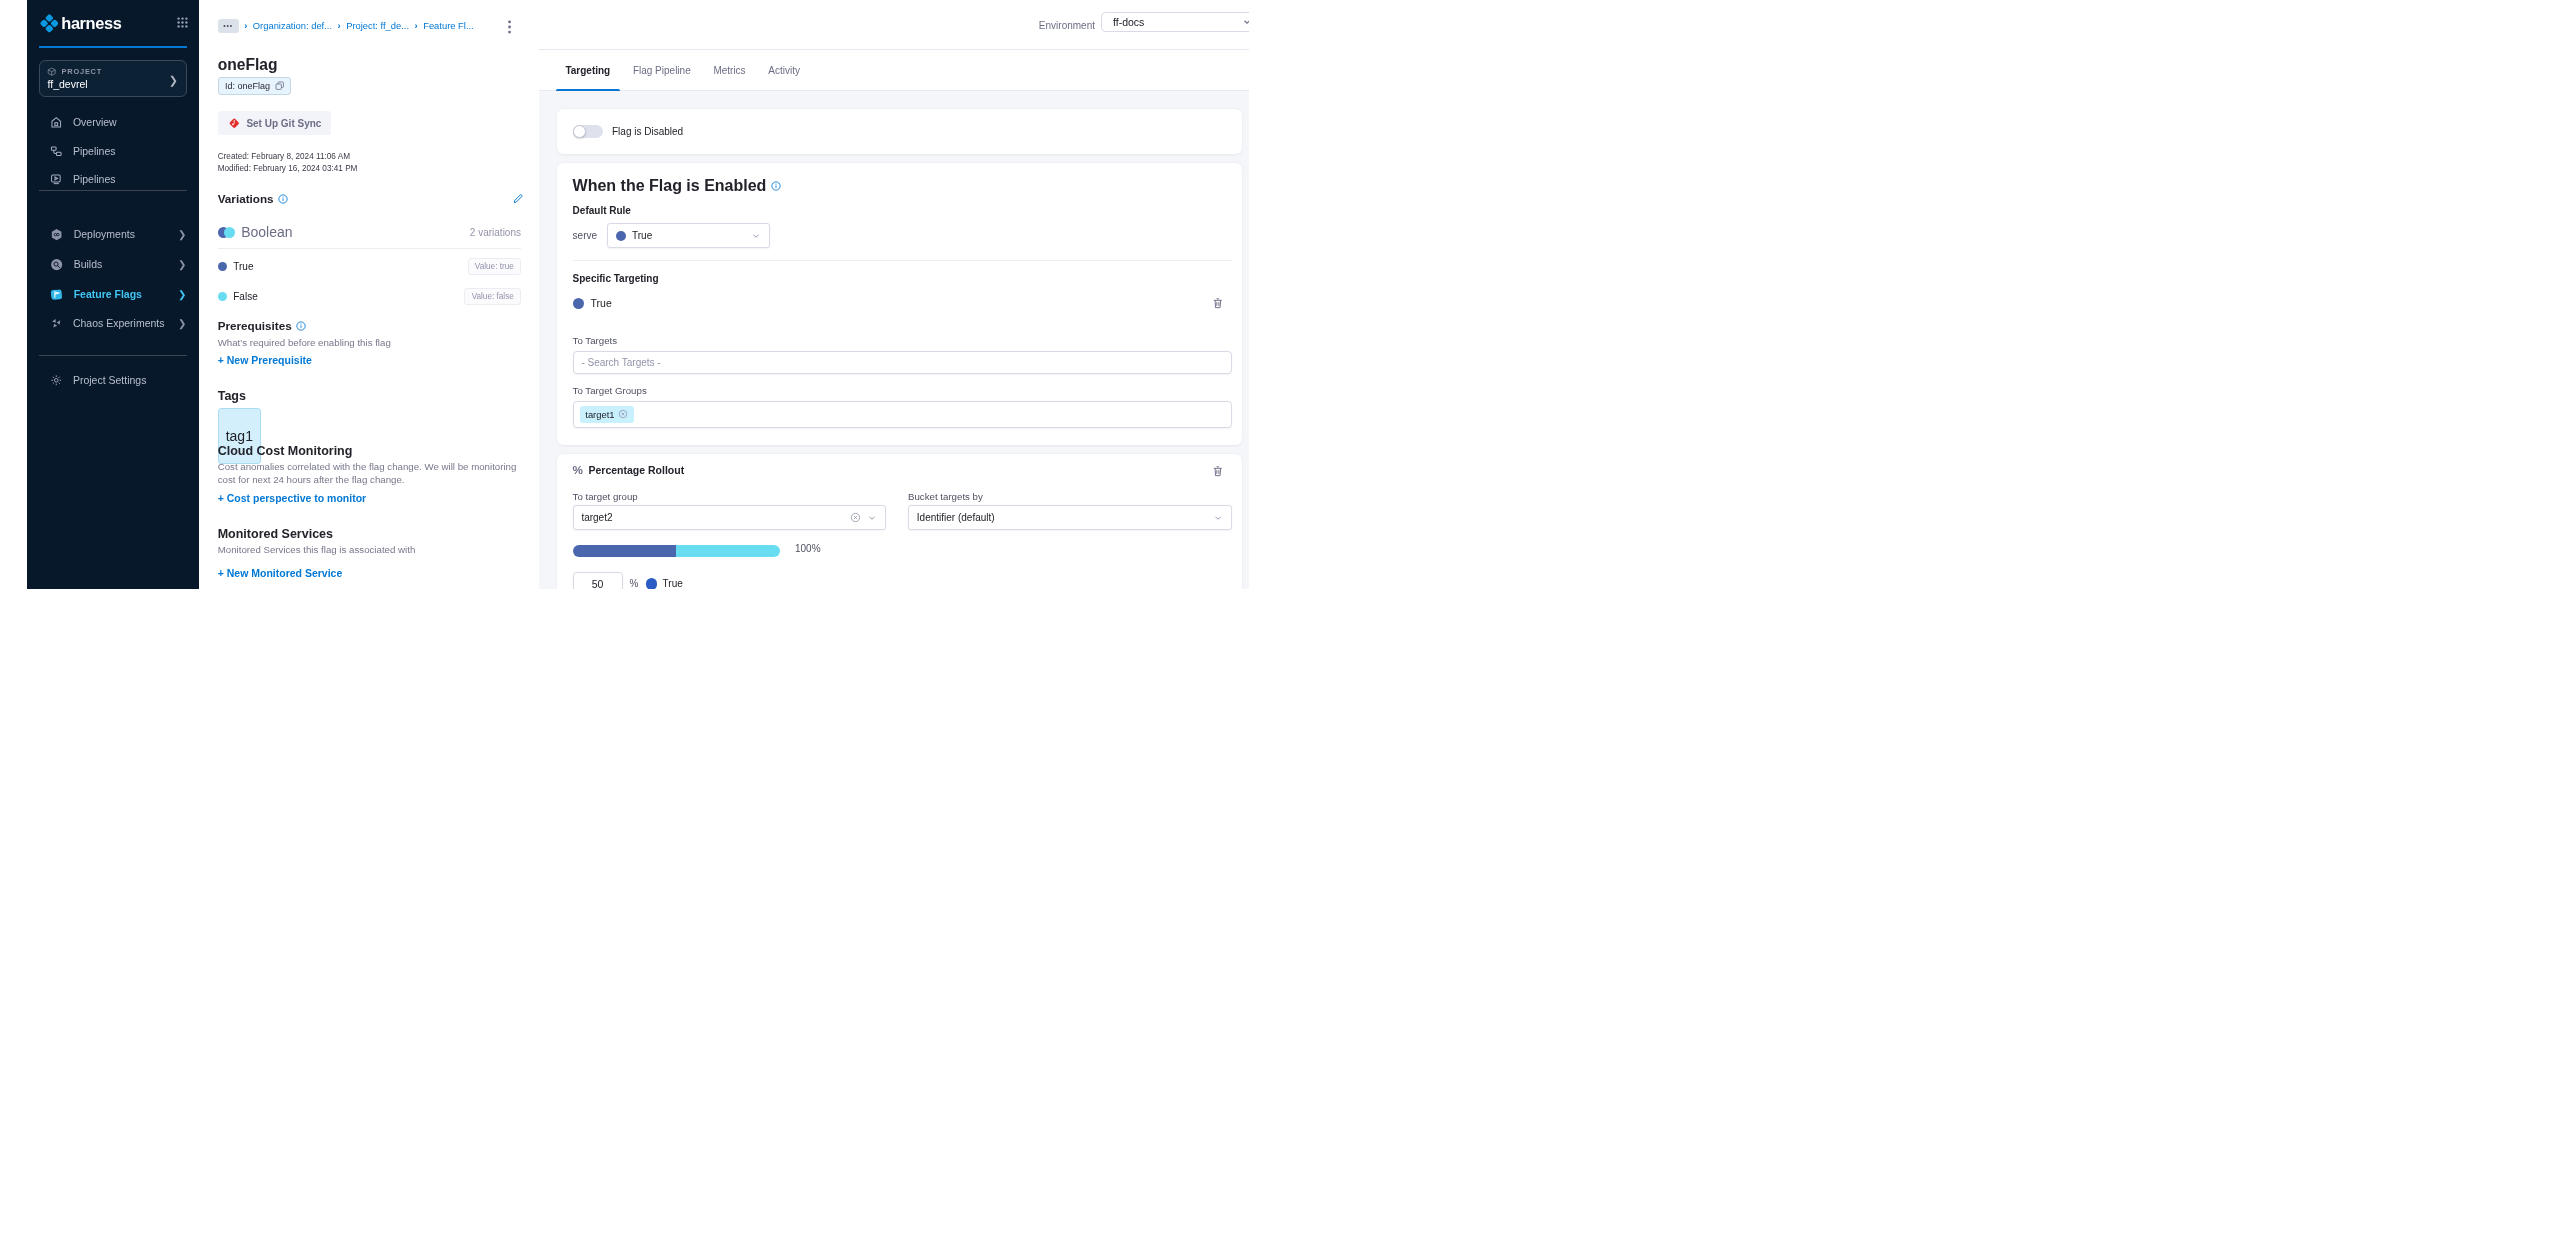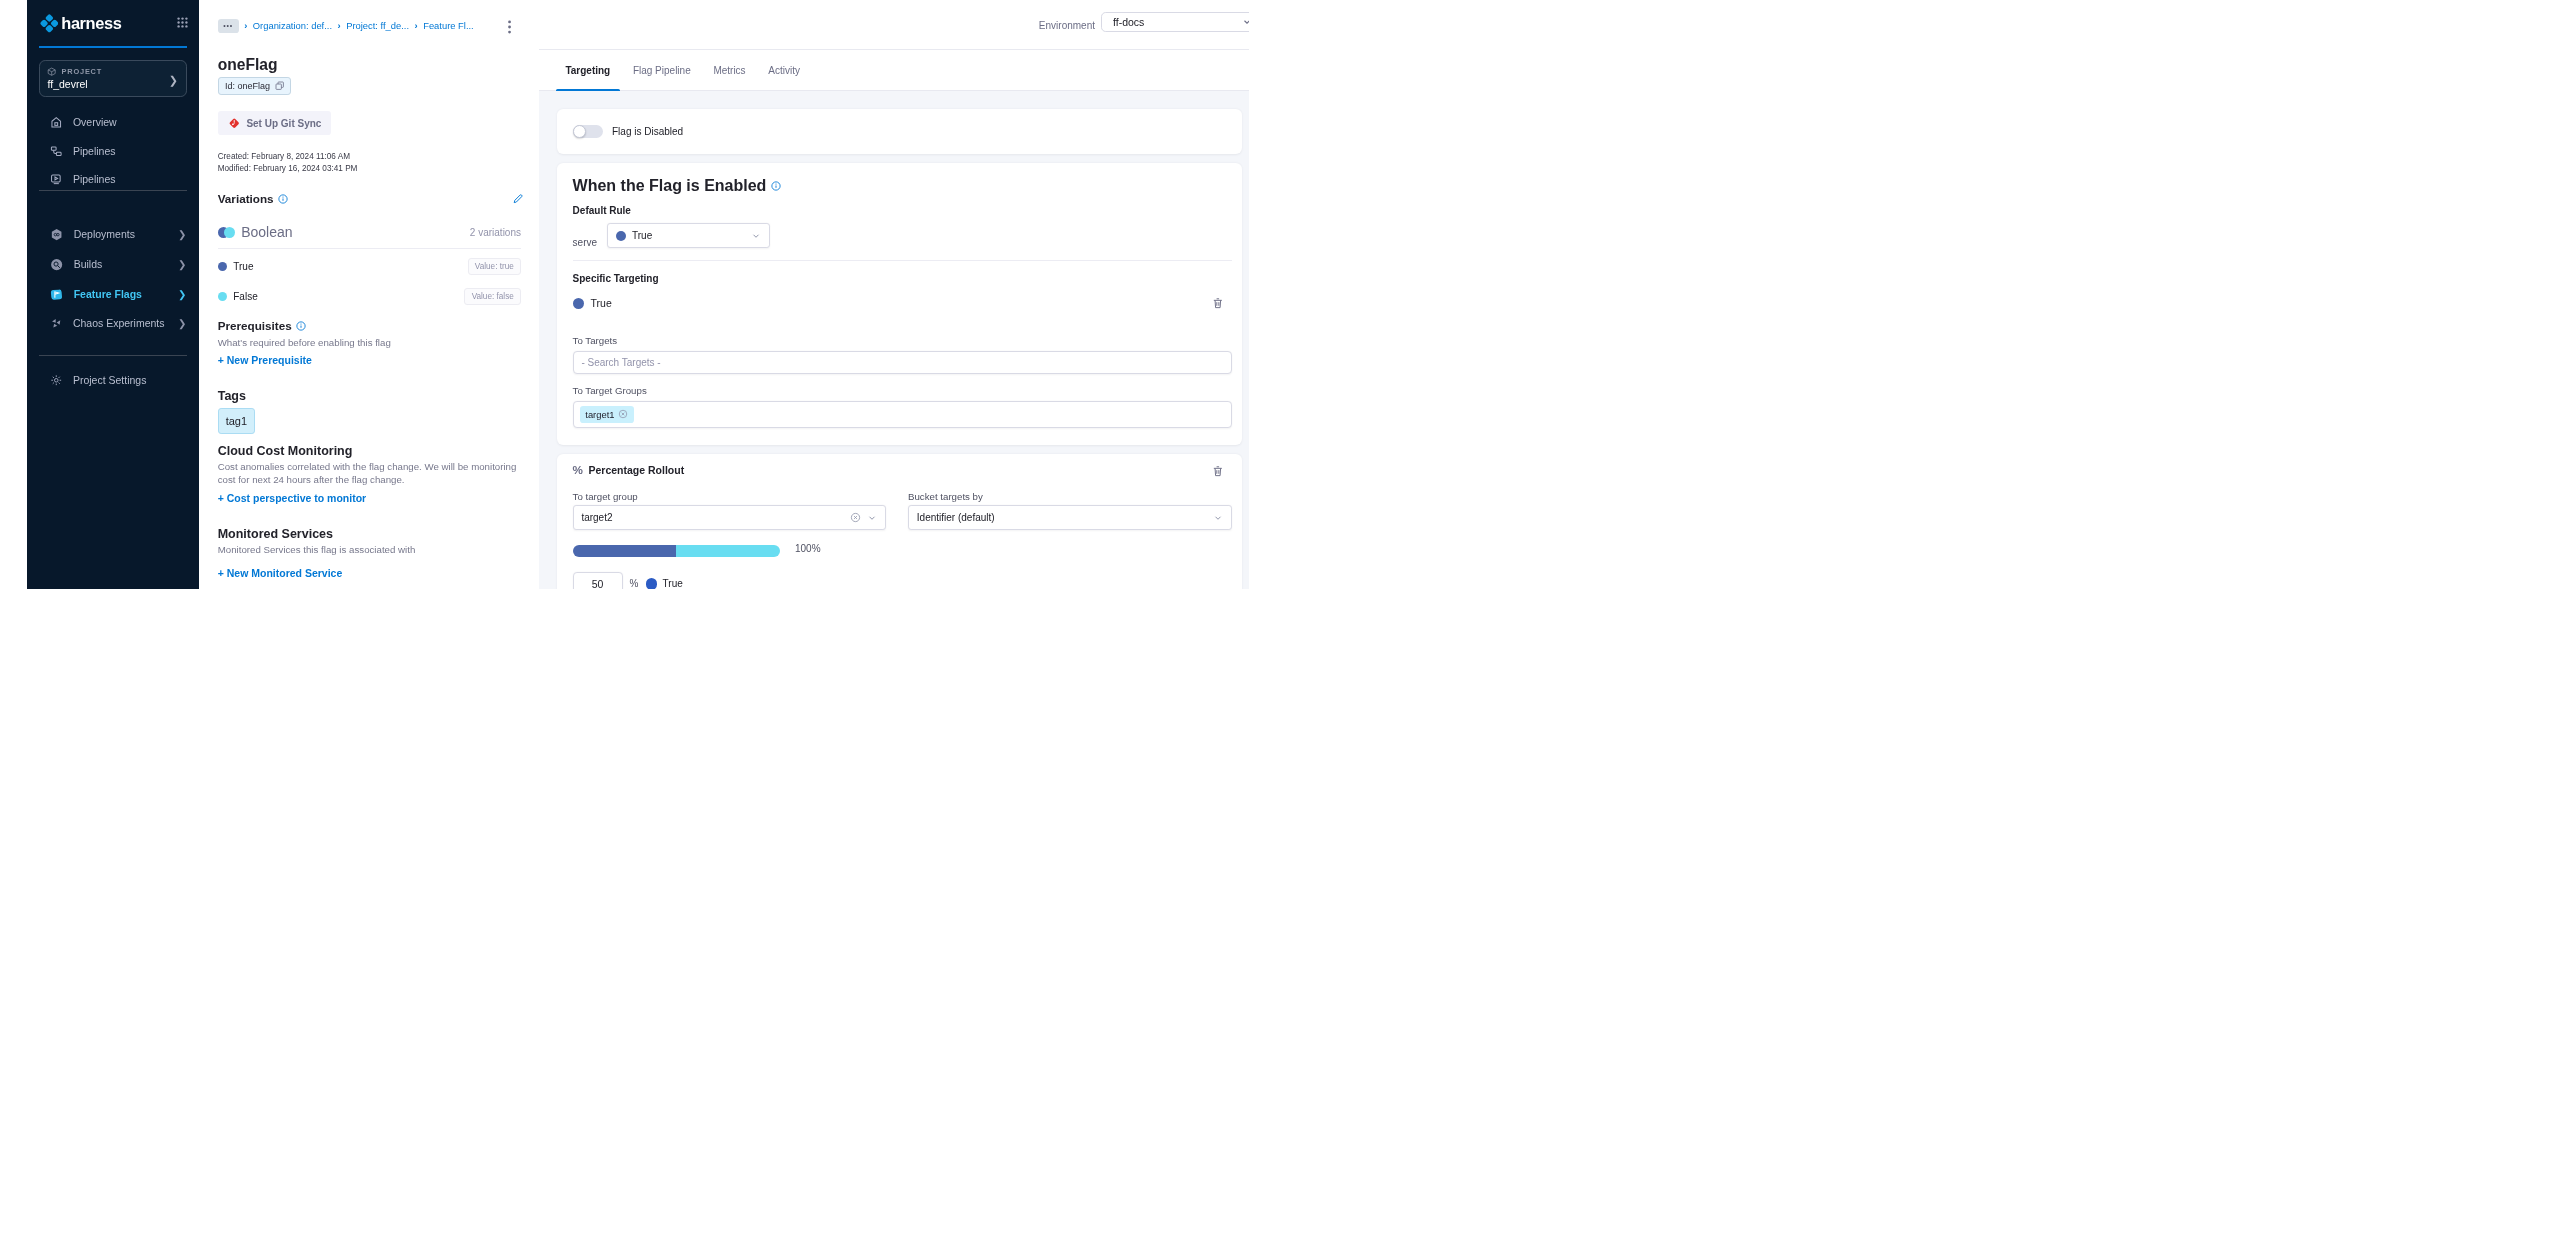--- a/index.html
+++ b/index.html
@@ -42,21 +42,21 @@
   .bool-pair { display:flex; align-items:center; }
   .bool-pair .d2 { margin-left:-4.7px; }
   .bool-label { margin-left:6.2px; color:#6b6d85; font-size:14px; }
   .count { margin-left:auto; color:#9293ab; font-size:10px; }
   .mid-div { position:absolute; left:18.7px; right:18px; top:248px; height:0.8px; background:#ececf3; }
   .var-row { position:absolute; left:18.7px; right:18px; display:flex; align-items:center; }
   .var-name { margin-left:6.2px; font-size:10px; color:#22222a; }
   .value-chip { margin-left:auto; background:#fbfbfd; border:0.8px solid #ececf2; border-radius:3.1px; padding:3.1px 6.2px; font-size:8.2px; color:#9293ab; }
   .desc { position:absolute; left:18.7px; width:303px; font-size:9.7px; color:#77788c; line-height:1.38; }
   .blue-link { position:absolute; left:18.7px; color:#0278d5; font-size:10.5px; font-weight:700; cursor:pointer; }
-  .tag-chip { position:absolute; left:18.7px; top:408px; background:#d2effb; border:0.8px solid #aadcf3; border-radius:3.1px; padding:6px 7px; font-size:11px; color:#22222a; cursor:pointer; }
+  .tag-chip { position:absolute; left:18.7px; top:408px; background:#d2effb; border:0.8px solid #aadcf3; border-radius:3.1px; padding:19px 7px; font-size:14px; color:#22222a; cursor:pointer; }
 
   
   .right { position:absolute; left:512px; top:0; width:710px; height:589px; background:#f4f6fa; overflow:hidden; }
   .r-header { position:absolute; left:0; top:0; width:710px; height:50px; background:#fff; border-bottom:0.8px solid #e8e9f0; }
   .env-label { position:absolute; right:154px; top:19.5px; font-size:10px; color:#6b6d85; }
   .env-select { position:absolute; left:562px; top:11.7px; width:172px; height:20px; background:#fff; border:0.8px solid #d9dae5; border-radius:4.7px; display:flex; align-items:center; padding:0 7.8px 0 11px; font-size:10.5px; color:#22222a; cursor:pointer; }
   .env-select svg { position:absolute; right:20px; }
   .r-tabs { position:absolute; left:0; top:50px; width:710px; height:41px; background:#fff; border-bottom:0.8px solid #e8e9f0; display:flex; align-items:stretch; padding-left:17px; gap:3.9px; }
   .tab { display:flex; align-items:center; padding:0 9.4px; font-size:10px; color:#6b6d85; cursor:pointer; position:relative; }
   .tab.active { color:#22222a; font-weight:700; }
@@ -65,21 +65,21 @@
   .card { position:absolute; left:18px; width:685px; background:#fff; border-radius:6.2px; box-shadow:0 0.8px 2.3px rgba(40,41,61,.07); }
   .card1 { top:18px; height:45px; display:flex; align-items:center; padding-left:15.6px; gap:9.4px; }
   .toggle { width:30px; height:13.3px; border-radius:7px; background:#dfe2ec; position:relative; cursor:pointer; flex:0 0 auto; }
   .toggle .knob { position:absolute; left:0; top:0; width:13.3px; height:13.3px; border-radius:50%; background:#fff; border:0.8px solid #c4c8d6; box-shadow:0 0.8px 1.6px rgba(0,0,0,.18); }
   .toggle-label { font-size:10px; color:#22222a; }
   .card2 { top:72px; height:282px; }
   .card3 { top:363px; height:226px; }
   .h14 { position:absolute; font-size:16px; font-weight:700; color:#22222a; display:flex; align-items:center; gap:4.7px; }
   .h13 { position:absolute; font-size:10px; font-weight:700; color:#22222a; }
   .lbl { position:absolute; font-size:9.7px; color:#4f5162; }
-  .serve-row { position:absolute; left:15.6px; top:60px; display:flex; align-items:flex-end; gap:10px; }
+  .serve-row { position:absolute; left:15.6px; top:60px; display:flex; align-items:center; gap:10px; }
   .serve-word { font-size:10px; color:#4f5162; }
   .select { height:25px; background:#fff; border:0.8px solid #d9dae5; border-radius:3.1px; display:flex; align-items:center; padding:0 7.8px; gap:6.2px; font-size:10px; color:#22222a; cursor:pointer; box-shadow:0 0.8px 1.6px rgba(96,97,112,.08); }
   .serve-select { width:163px; }
   .card-div { position:absolute; left:15.6px; right:10px; height:0.8px; background:#ececf3; }
   .rule-row { position:absolute; left:15.6px; right:18.7px; display:flex; align-items:center; }
   .rule-name { margin-left:7px; font-size:10.5px; color:#22222a; }
   .trash-btn { margin-left:auto; cursor:pointer; display:flex; }
   .text-input { position:absolute; left:15.6px; right:10px; height:23.4px; background:#fff; border:0.8px solid #d9dae5; border-radius:4px; box-shadow:0 0.8px 1.6px rgba(96,97,112,.08); font-family:inherit; font-size:10px; color:#22222a; padding:0 7.8px; }
   .text-input::placeholder { color:#9293ab; }
   .chip-box { position:absolute; left:15.6px; right:10px; height:26.5px; background:#fff; border:0.8px solid #d9dae5; border-radius:3.9px; box-shadow:0 0.8px 1.6px rgba(96,97,112,.08); display:flex; align-items:center; padding:0 6.2px; }

